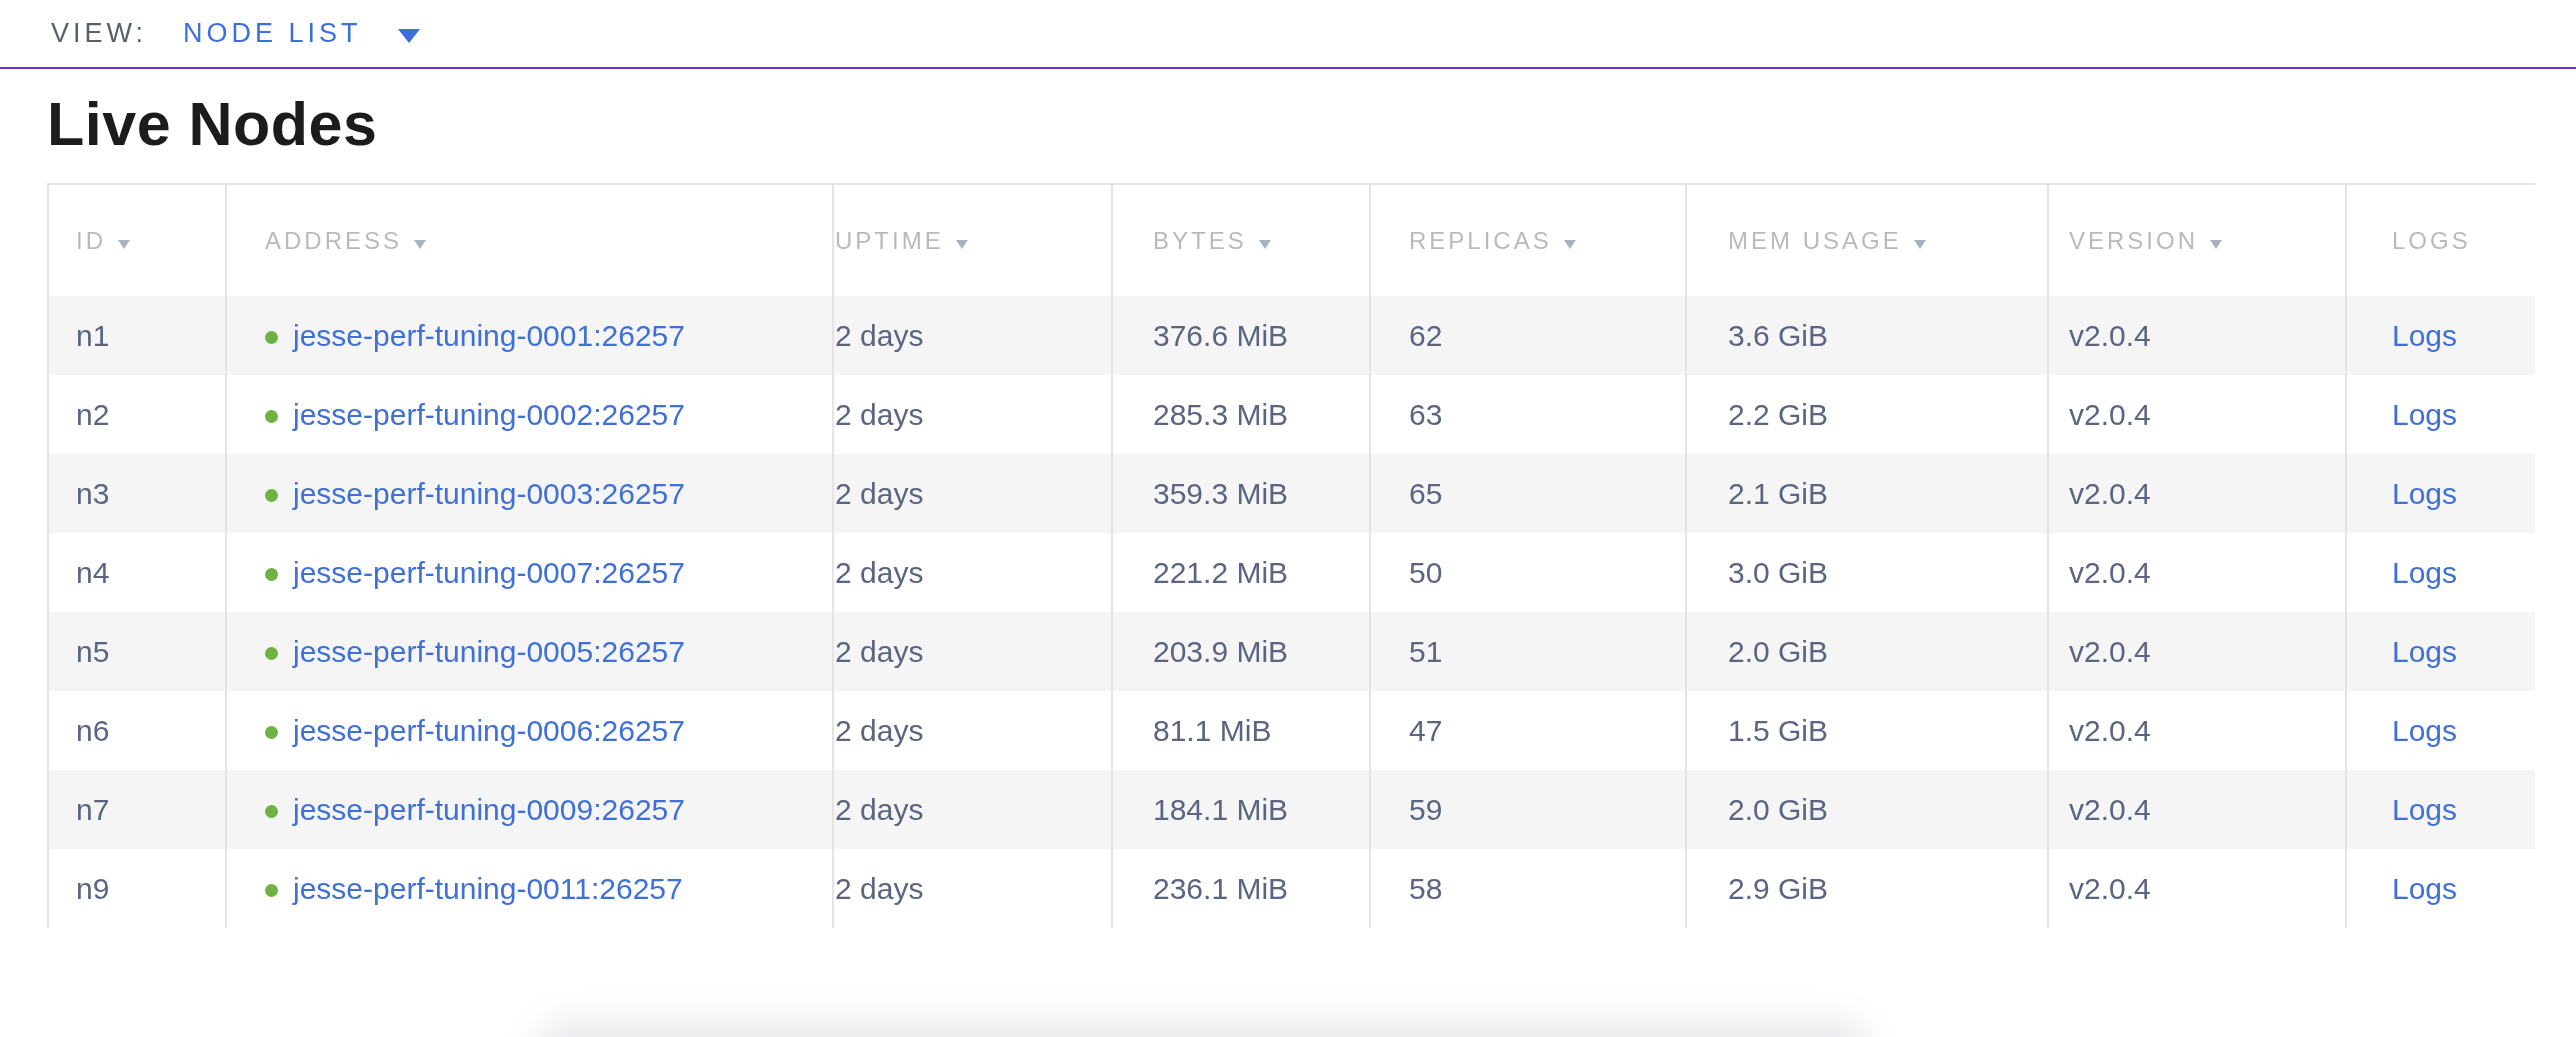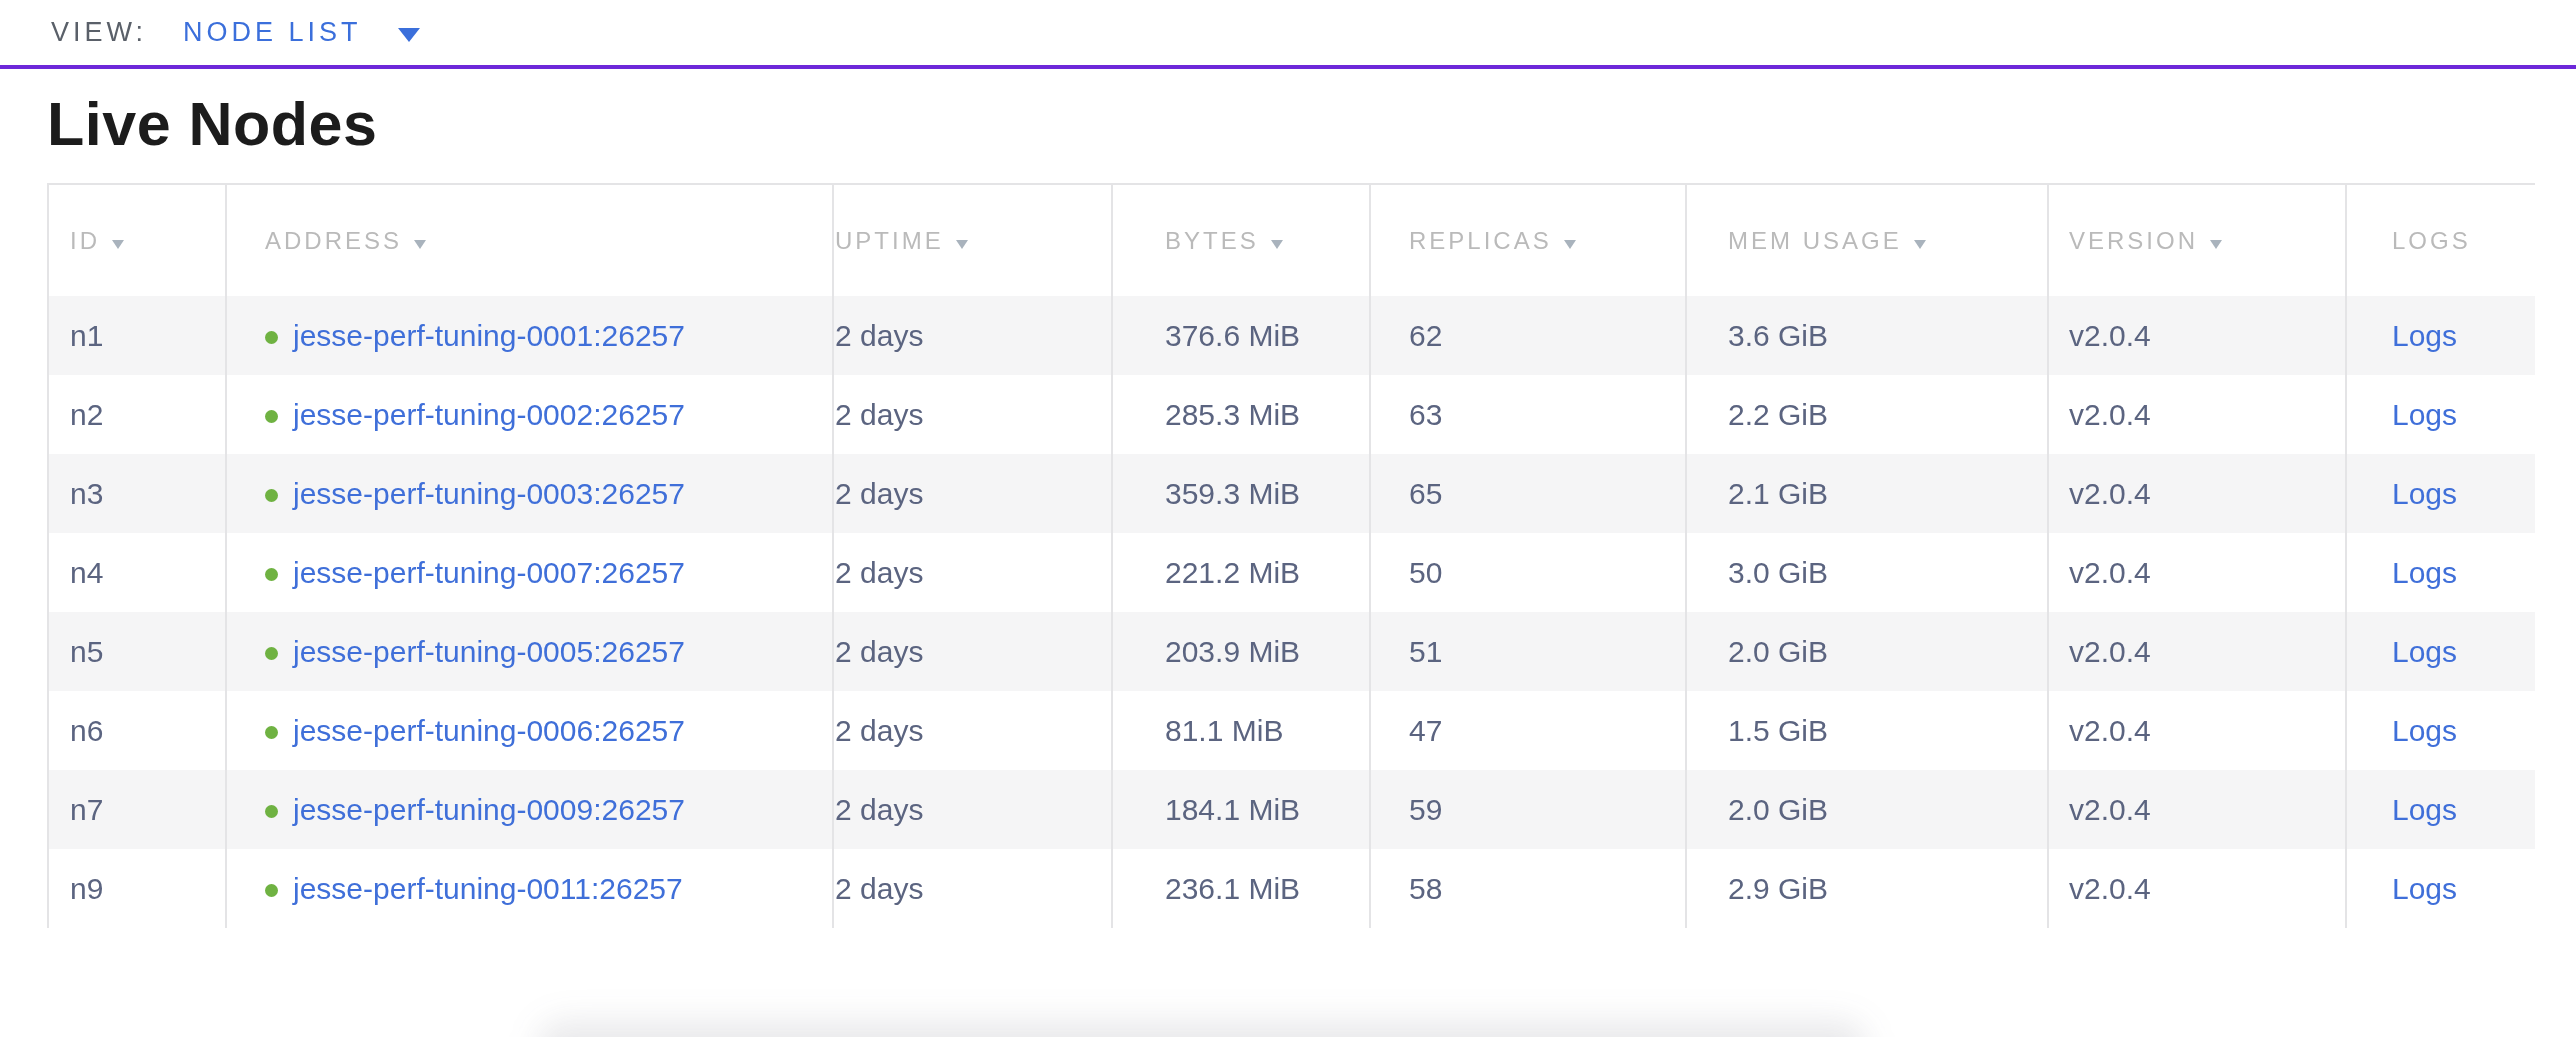--- a/index.html
+++ b/index.html
@@ -4,21 +4,21 @@
 <style>
   * { box-sizing: border-box; }
   html, body { margin:0; padding:0; }
   body {
     width:2576px; height:1037px; overflow:hidden; position:relative;
     background:#ffffff; font-family:"Liberation Sans", sans-serif;
   }
 
   
   .viewbar {
-    height:69px; background:#ffffff; border-bottom:4px solid #6d28d9;
+    height:69px; background:#ffffff; border-bottom:2px solid #6d28d9;
     display:flex; align-items:center; padding-left:51px;
   }
   .view-label { font-size:27px; letter-spacing:4px; color:#5a6069; }
   .view-select {
     display:flex; align-items:center; background:none; border:none; padding:0;
     margin-left:36px; font-family:inherit; font-size:27px; letter-spacing:4px;
     color:#3b6fdb; cursor:pointer;gap:12px;
   }
   .caret-blue {
     width:0; height:0; border-left:11px solid transparent; border-right:11px solid transparent;
@@ -52,24 +52,24 @@
 
   .col-id      { width:178px; }
   .col-addr    { width:607px; }
   .col-uptime  { width:279px; }
   .col-bytes   { width:258px; }
   .col-repl    { width:316px; }
   .col-mem     { width:362px; }
   .col-ver     { width:298px; }
   .col-logs    { width:190px; }
 
-  .p-id   { padding-left:21px; }
+  .p-id   { padding-left:27px; }
   .p-addr { padding-left:38px; }
   .p-up   { }
-  .p-by   { padding-left:52px;margin-left:24px; }
+  .p-by   { padding-left:40px;margin-left:24px; }
   .p-re   { padding-left:38px;margin-left:40px; }
   .p-me   { padding-left:41px; }
   .p-ve   { padding-left:20px; }
   .p-lo   { padding-left:45px; }
 
   .sort-caret {
     display:inline-block; width:0; height:0;
     border-left:6px solid transparent; border-right:6px solid transparent;
     border-top:9px solid #a9b3bd; margin-left:12px;
   }

